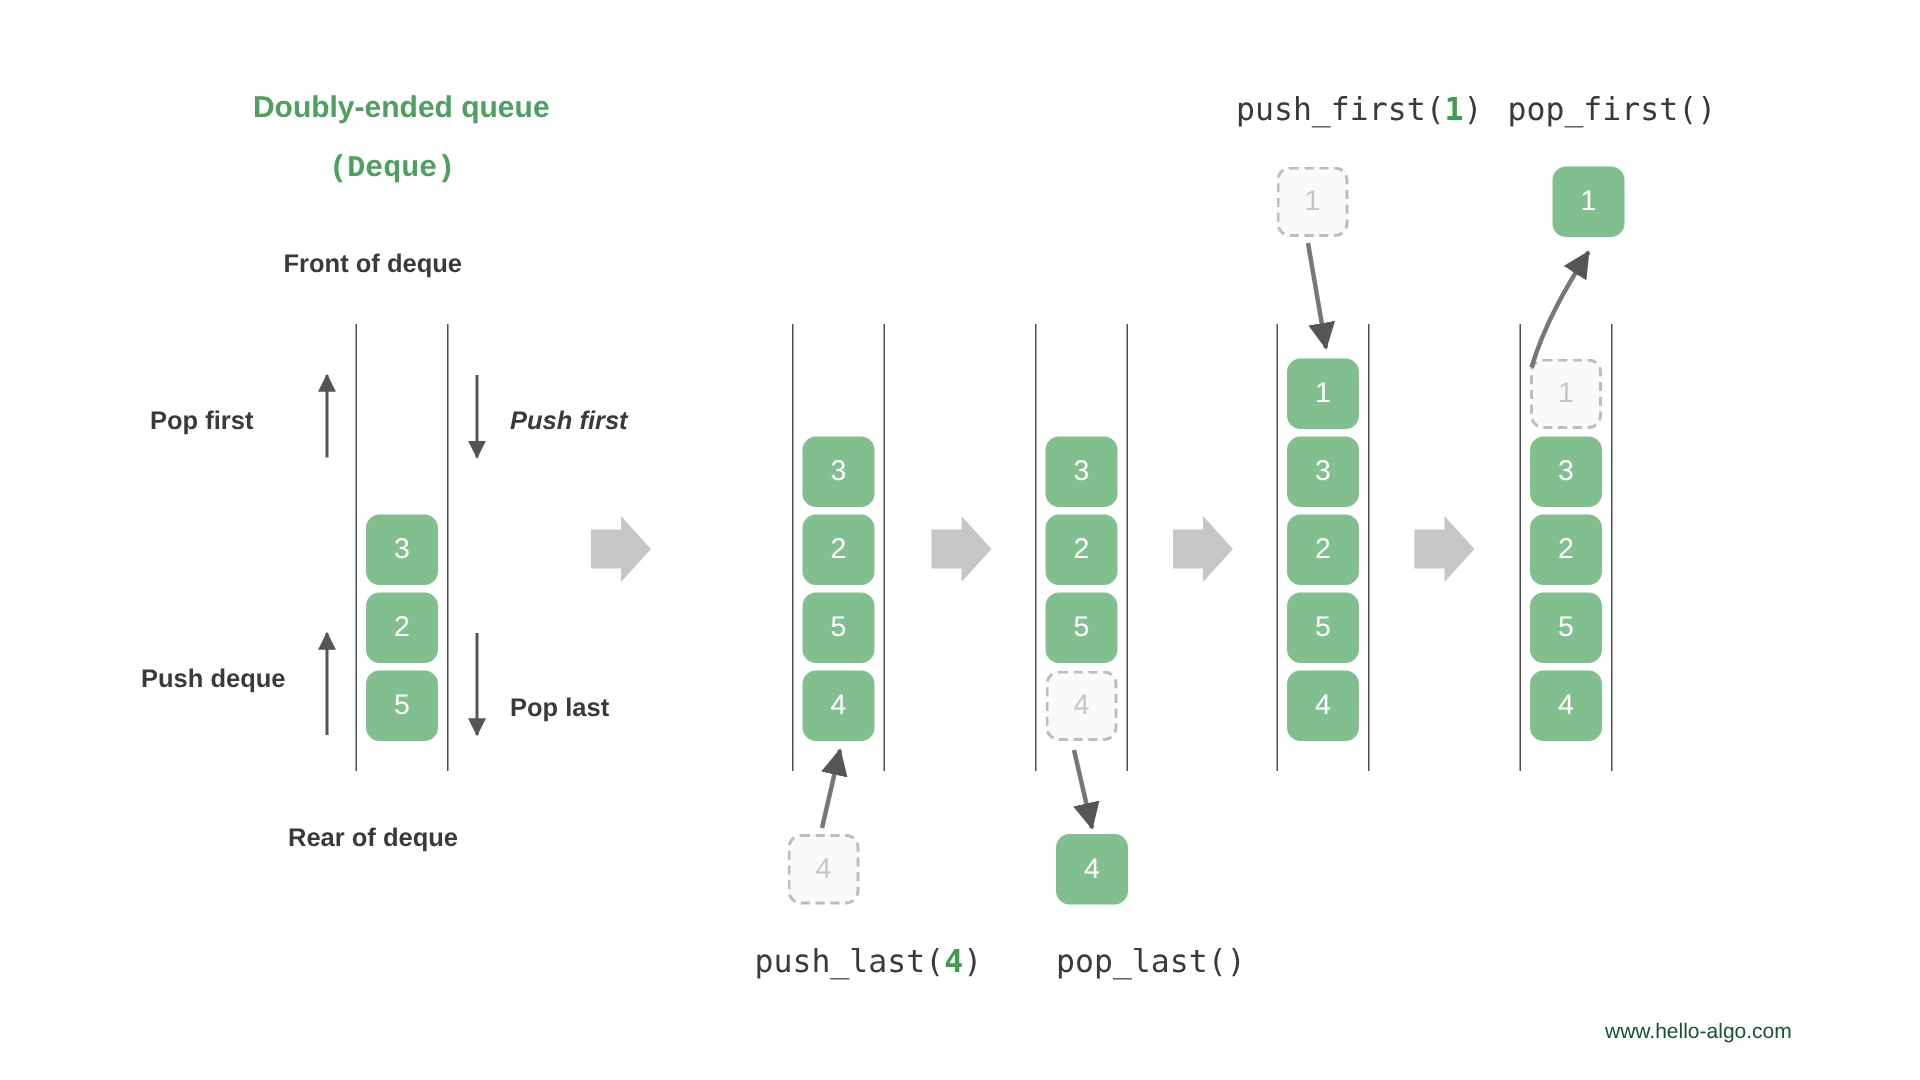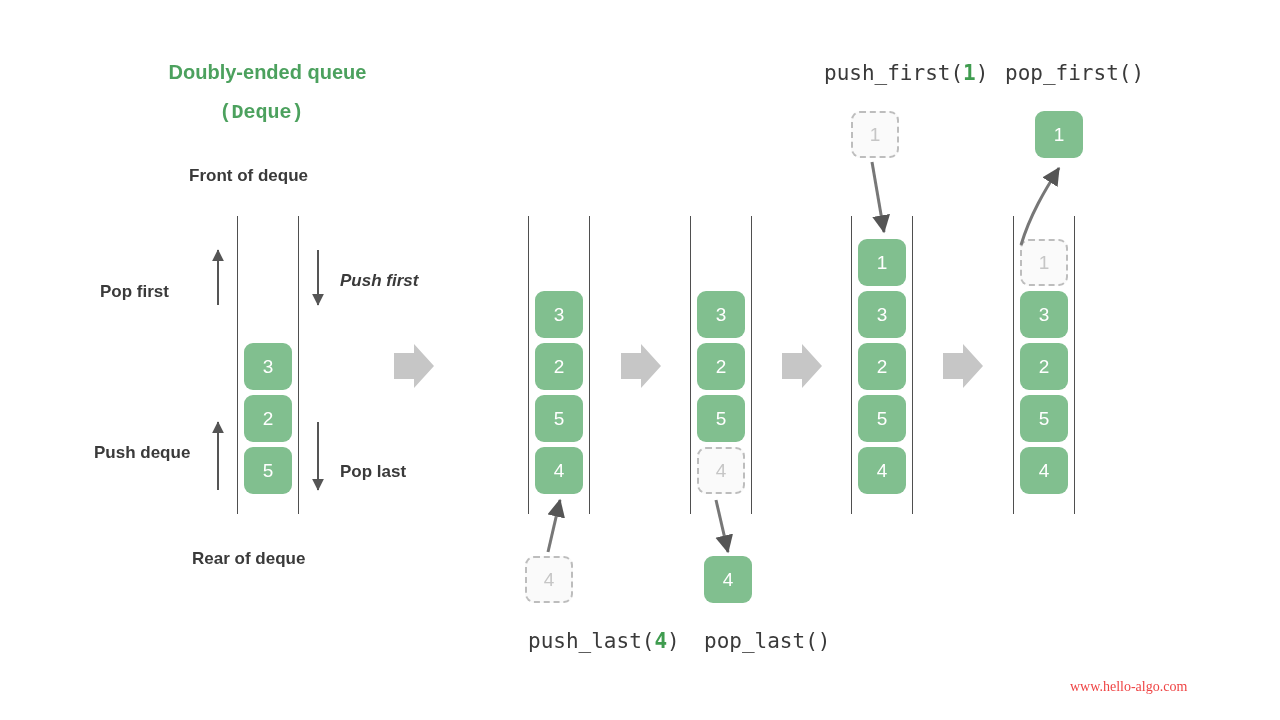--- a/index.html
+++ b/index.html
@@ -42,22 +42,22 @@
     font-size: 21px;
     white-space: nowrap;
     letter-spacing: 0px;
   }
   .mono-label .arg {
     color: #3f9c4f;
     font-weight: bold;
   }
   .watermark {
     position: absolute;
-    color: #ef4444;
-    font-family: Liberation Serif, serif;
+    color: #14532d;
+    font-family: Liberation Sans, sans-serif;
     font-size: 14px;
     white-space: nowrap;
   }
 
   
   .rail {
     position: absolute;
     width: 1px;
     background: #4f4f4f;
   }
@@ -98,32 +98,32 @@
 <body>
 
 <div id="canvas">
 
   <div class="title-line" style="left:143px; top:61px; width:249px;">Doubly-ended queue</div>
   <div class="title-line" style="left:137px; top:101px; width:249px;font-family:Liberation Mono, monospace;">(Deque)</div>
 
   <div class="bold-label" style="left:189px; top:166px;">Front of deque</div>
   <div class="bold-label" style="left:192px; top:549px;">Rear of deque</div>
 
-  <div class="bold-label" style="left:100px; top:282px;">Pop first</div>
+  <div class="bold-label" style="left:100px; top:271px;">Pop first</div>
   <div class="bold-label" style="left:340px; top:271px;font-style:italic;">Push first</div>
   <div class="bold-label" style="left:94px; top:443px;">Push deque</div>
   <div class="bold-label" style="left:340px; top:462px;">Pop last</div>
 
   <div class="mono-label" style="left:824px; top:61px;">
     <span>push_first(</span><span class="arg">1</span><span>)</span>
   </div>
   <div class="mono-label" style="left:1005px; top:61px;">
     <span>pop_first()</span>
   </div>
-  <div class="mono-label" style="left:528px; top:629px;">
+  <div class="mono-label" style="left:503px; top:629px;">
     <span>push_last(</span><span class="arg">4</span><span>)</span>
   </div>
   <div class="mono-label" style="left:704px; top:629px;">
     <span>pop_last()</span>
   </div>
 
   <div class="watermark" style="left:1070px; top:679px;">www.hello-algo.com</div>
 
   <div class="rail" style="left:237px; top:216px; height:298px;"></div>
   <div class="rail" style="left:298px; top:216px; height:298px;"></div>

